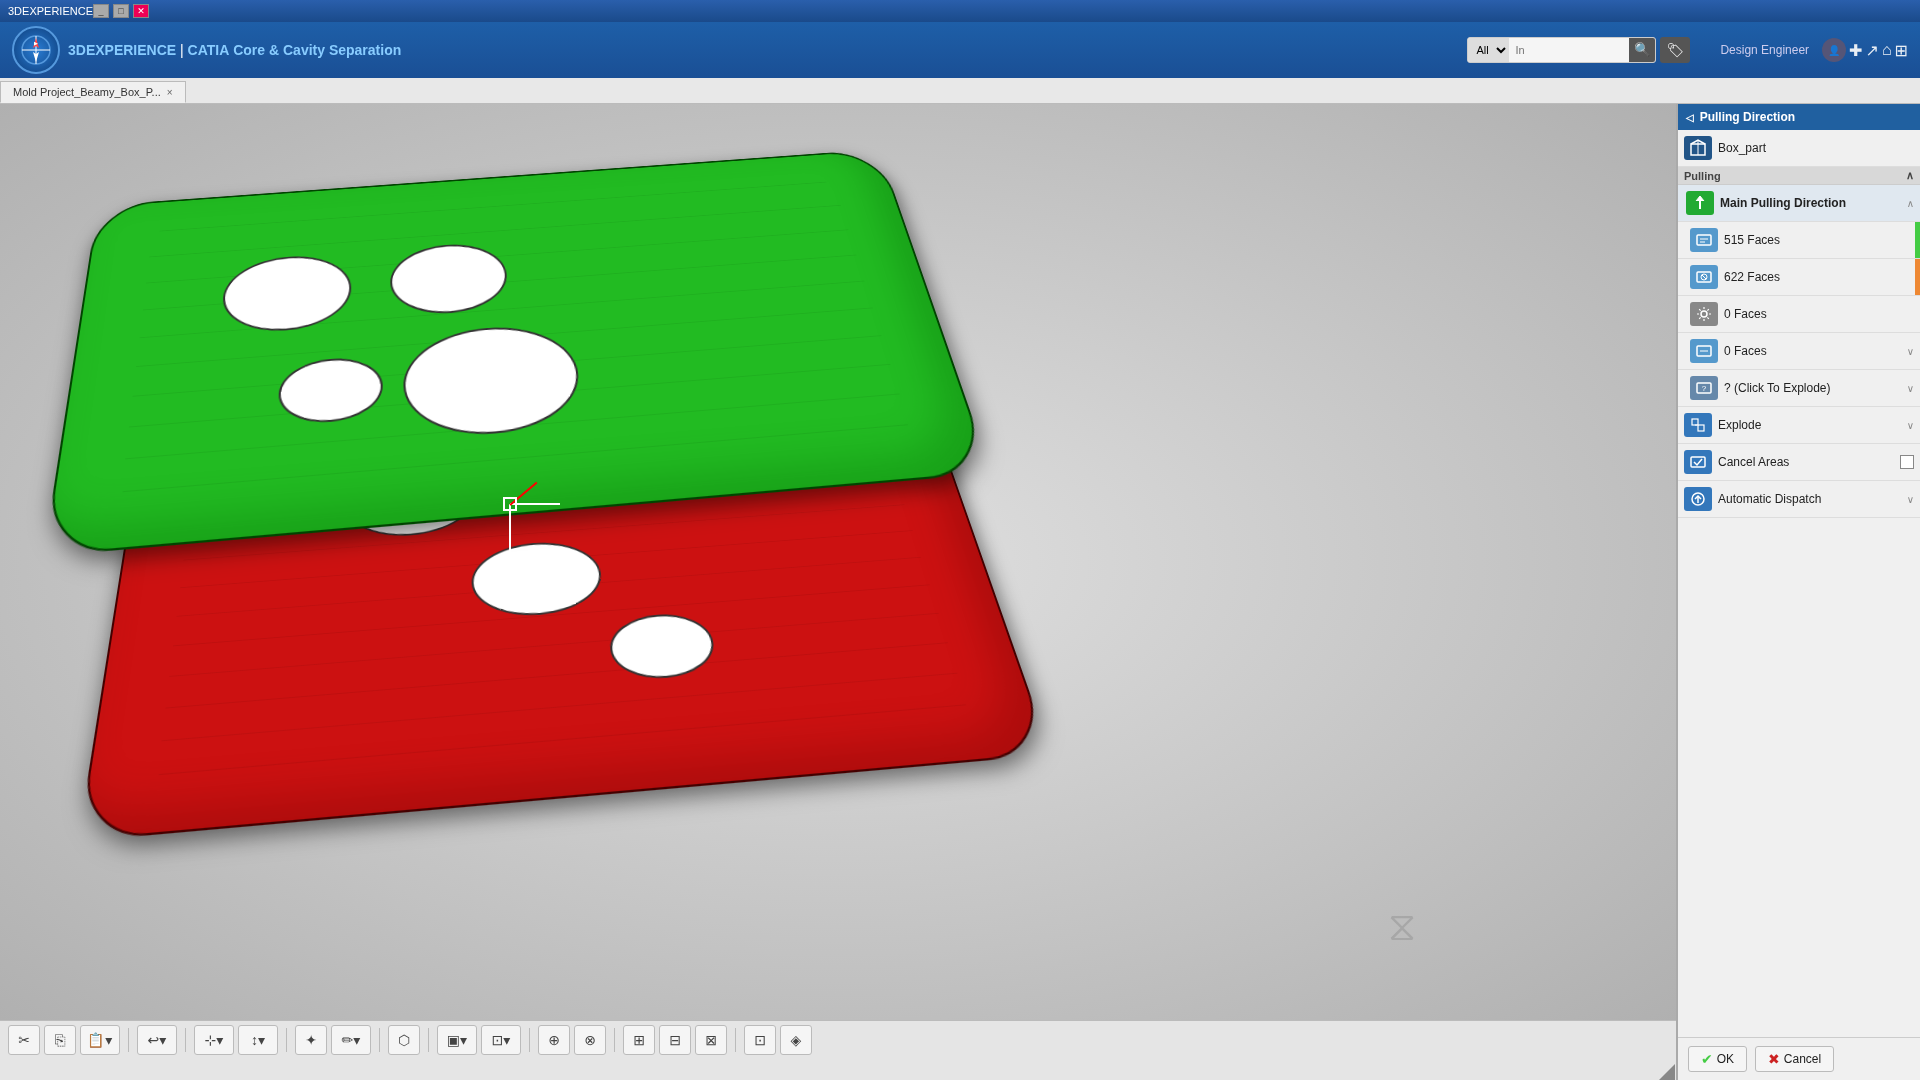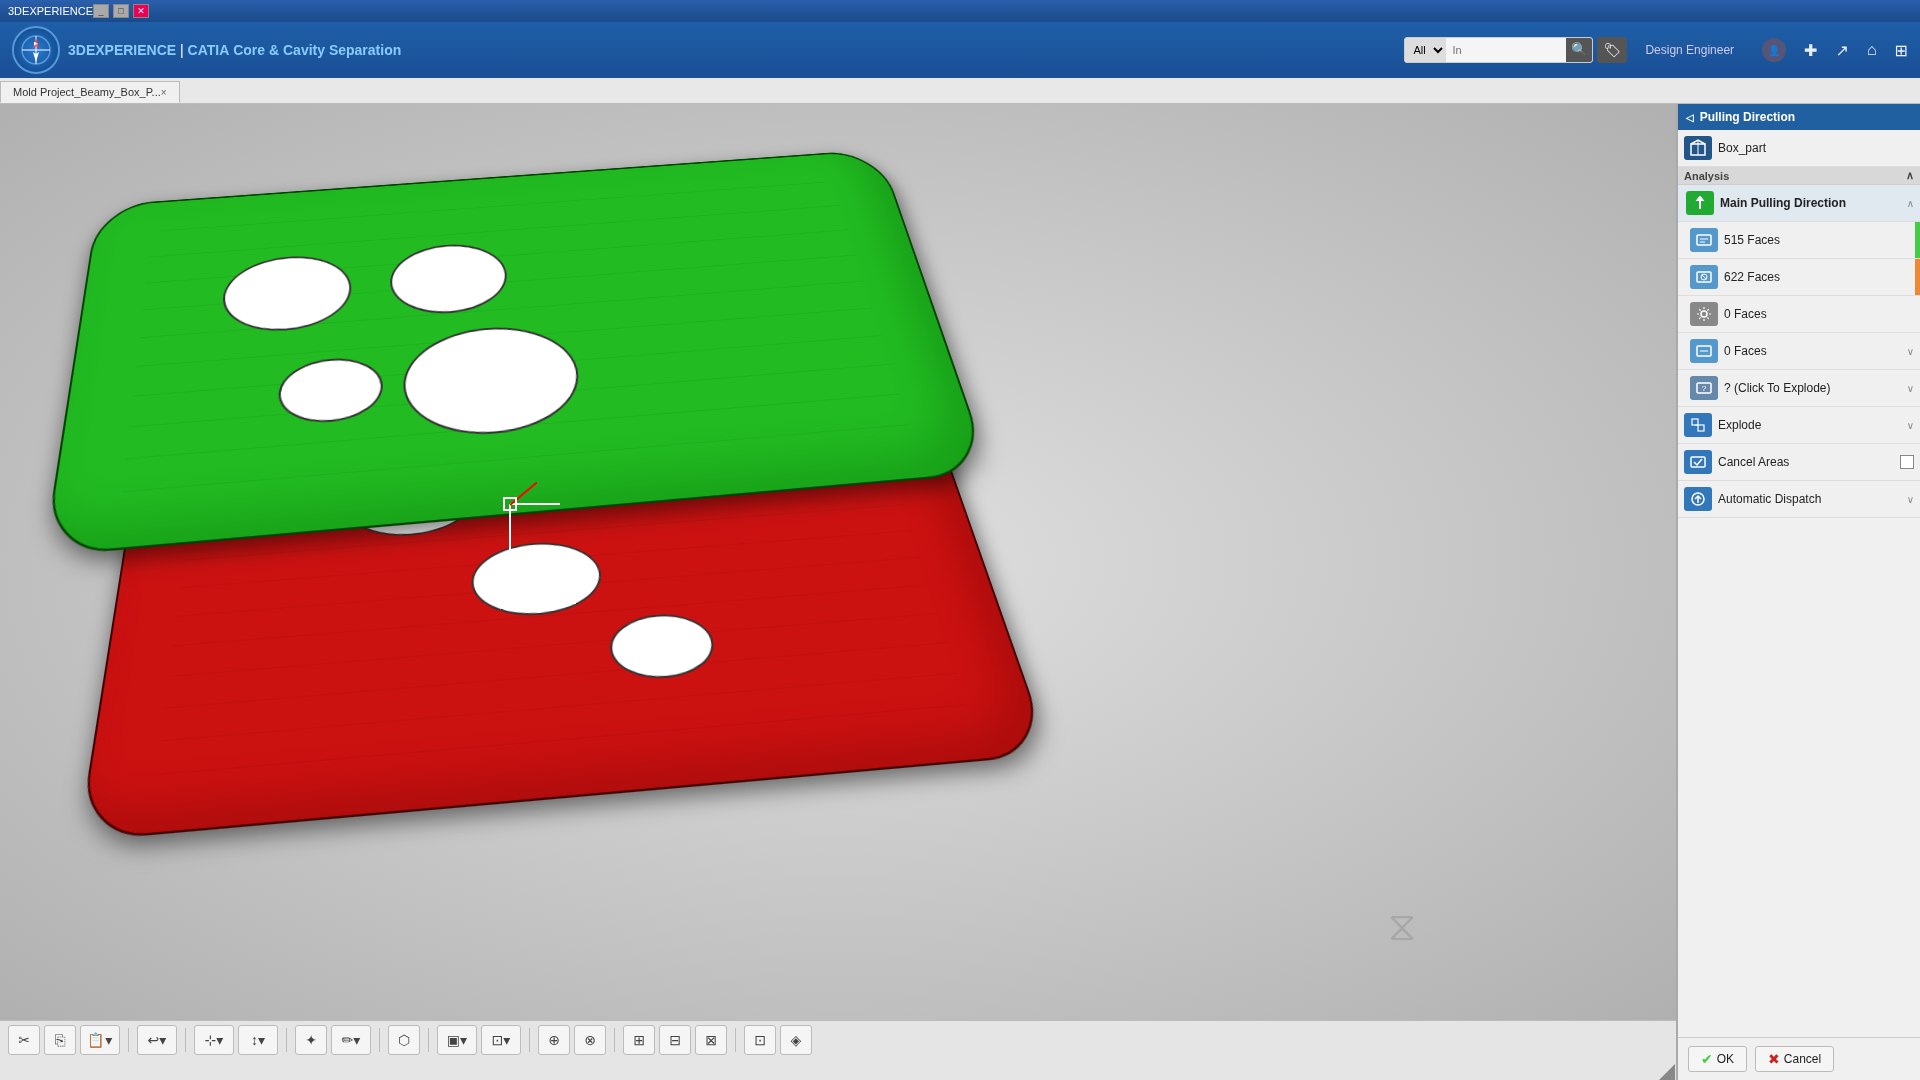--- a/index.html
+++ b/index.html
@@ -33,30 +33,30 @@
       margin-left: auto; display: flex; align-items: center; gap: 4px;
     }
     #search-input-wrapper {
       display: flex; align-items: flex-end; background: #f5f5f5; border: 1px solid #ccc;
       border-radius: 3px; overflow: hidden; height: 26px;
     }
     #search-select { background: #ddd; border: none; height: 100%; padding: 0 4px; font-size: 11px; cursor: pointer; }
     #search-input { border: none; background: transparent; height: 100%; width: 120px; padding: 0 6px; font-size: 11px; outline: none; }
     #search-btn { background: #555; border: none; height: 26px; width: 26px; color: white; cursor: pointer; display: flex; align-items: center; justify-content: center; }
     #tag-btn { background: #555; border: none; height: 26px; width: 30px; color: white; cursor: pointer; border-radius: 3px; font-size: 14px; }
-    #top-right-icons { margin-left: 8px; display: flex; align-items: center; gap: 18px; color: white; justify-content: space-between; }
+    #top-right-icons { margin-left: 20px; display: flex; align-items: center; gap: 3px; color: white; justify-content: space-between; }
     .top-icon { cursor: pointer; font-size: 16px; opacity: 0.9; }
 
     
     #tab-bar {
       position: absolute; top: 78px; left: 0; right: 0; height: 26px;
       background: #e8e8e8; border-bottom: 1px solid #bbb; display: flex; align-items: flex-end; z-index: 80;
     }
     .tab-item {
-      height: 22px; padding: 0 12px; display: flex; align-items: center; 
+      height: 22px; padding: 0 12px; display: flex; align-items: center; gap: 6px;
       background: #d0d0d0; border: 1px solid #bbb; border-bottom: none; cursor: pointer;
       font-size: 11px; color: #333; position: relative;
     }
     .tab-item.active { background: #f0f0f0; border-bottom: 1px solid #f0f0f0; }
     .tab-close { font-size: 10px; color: #666; cursor: pointer; }
 
     
     #main-canvas {
       position: absolute; top: 104px; left: 0; right: 244px; bottom: 60px;
       background: #c8c8c8; overflow: hidden;
@@ -354,21 +354,21 @@
         <svg width="18" height="18" viewBox="0 0 18 18">
             <rect x="2" y="5" width="14" height="11" fill="none" stroke="white" stroke-width="1.5"></rect>
             <polyline points="2,5 9,1 16,5" fill="none" stroke="white" stroke-width="1.5"></polyline>
             <line x1="9" y1="1" x2="9" y2="16" stroke="white" stroke-width="1"></line>
           </svg>
       </div>
       <span class="panel-row-label">Box_part</span>
     </div>
 
     <div class="section-header">
-      <span>Analysis</span>
+      <span>Pulling</span>
       <span>∧</span>
     </div>
 
     <div class="panel-row" style="background:#e0e8f0; padding-left:8px;">
       <div class="panel-icon" style="background:#22aa33;">
         <svg width="18" height="18" viewBox="0 0 18 18">
           <line x1="9" y1="15" x2="9" y2="3" stroke="white" stroke-width="2"></line>
           <polyline points="5,7 9,2 13,7" fill="white" stroke="white" stroke-width="1"></polyline>
         </svg>
       </div>

